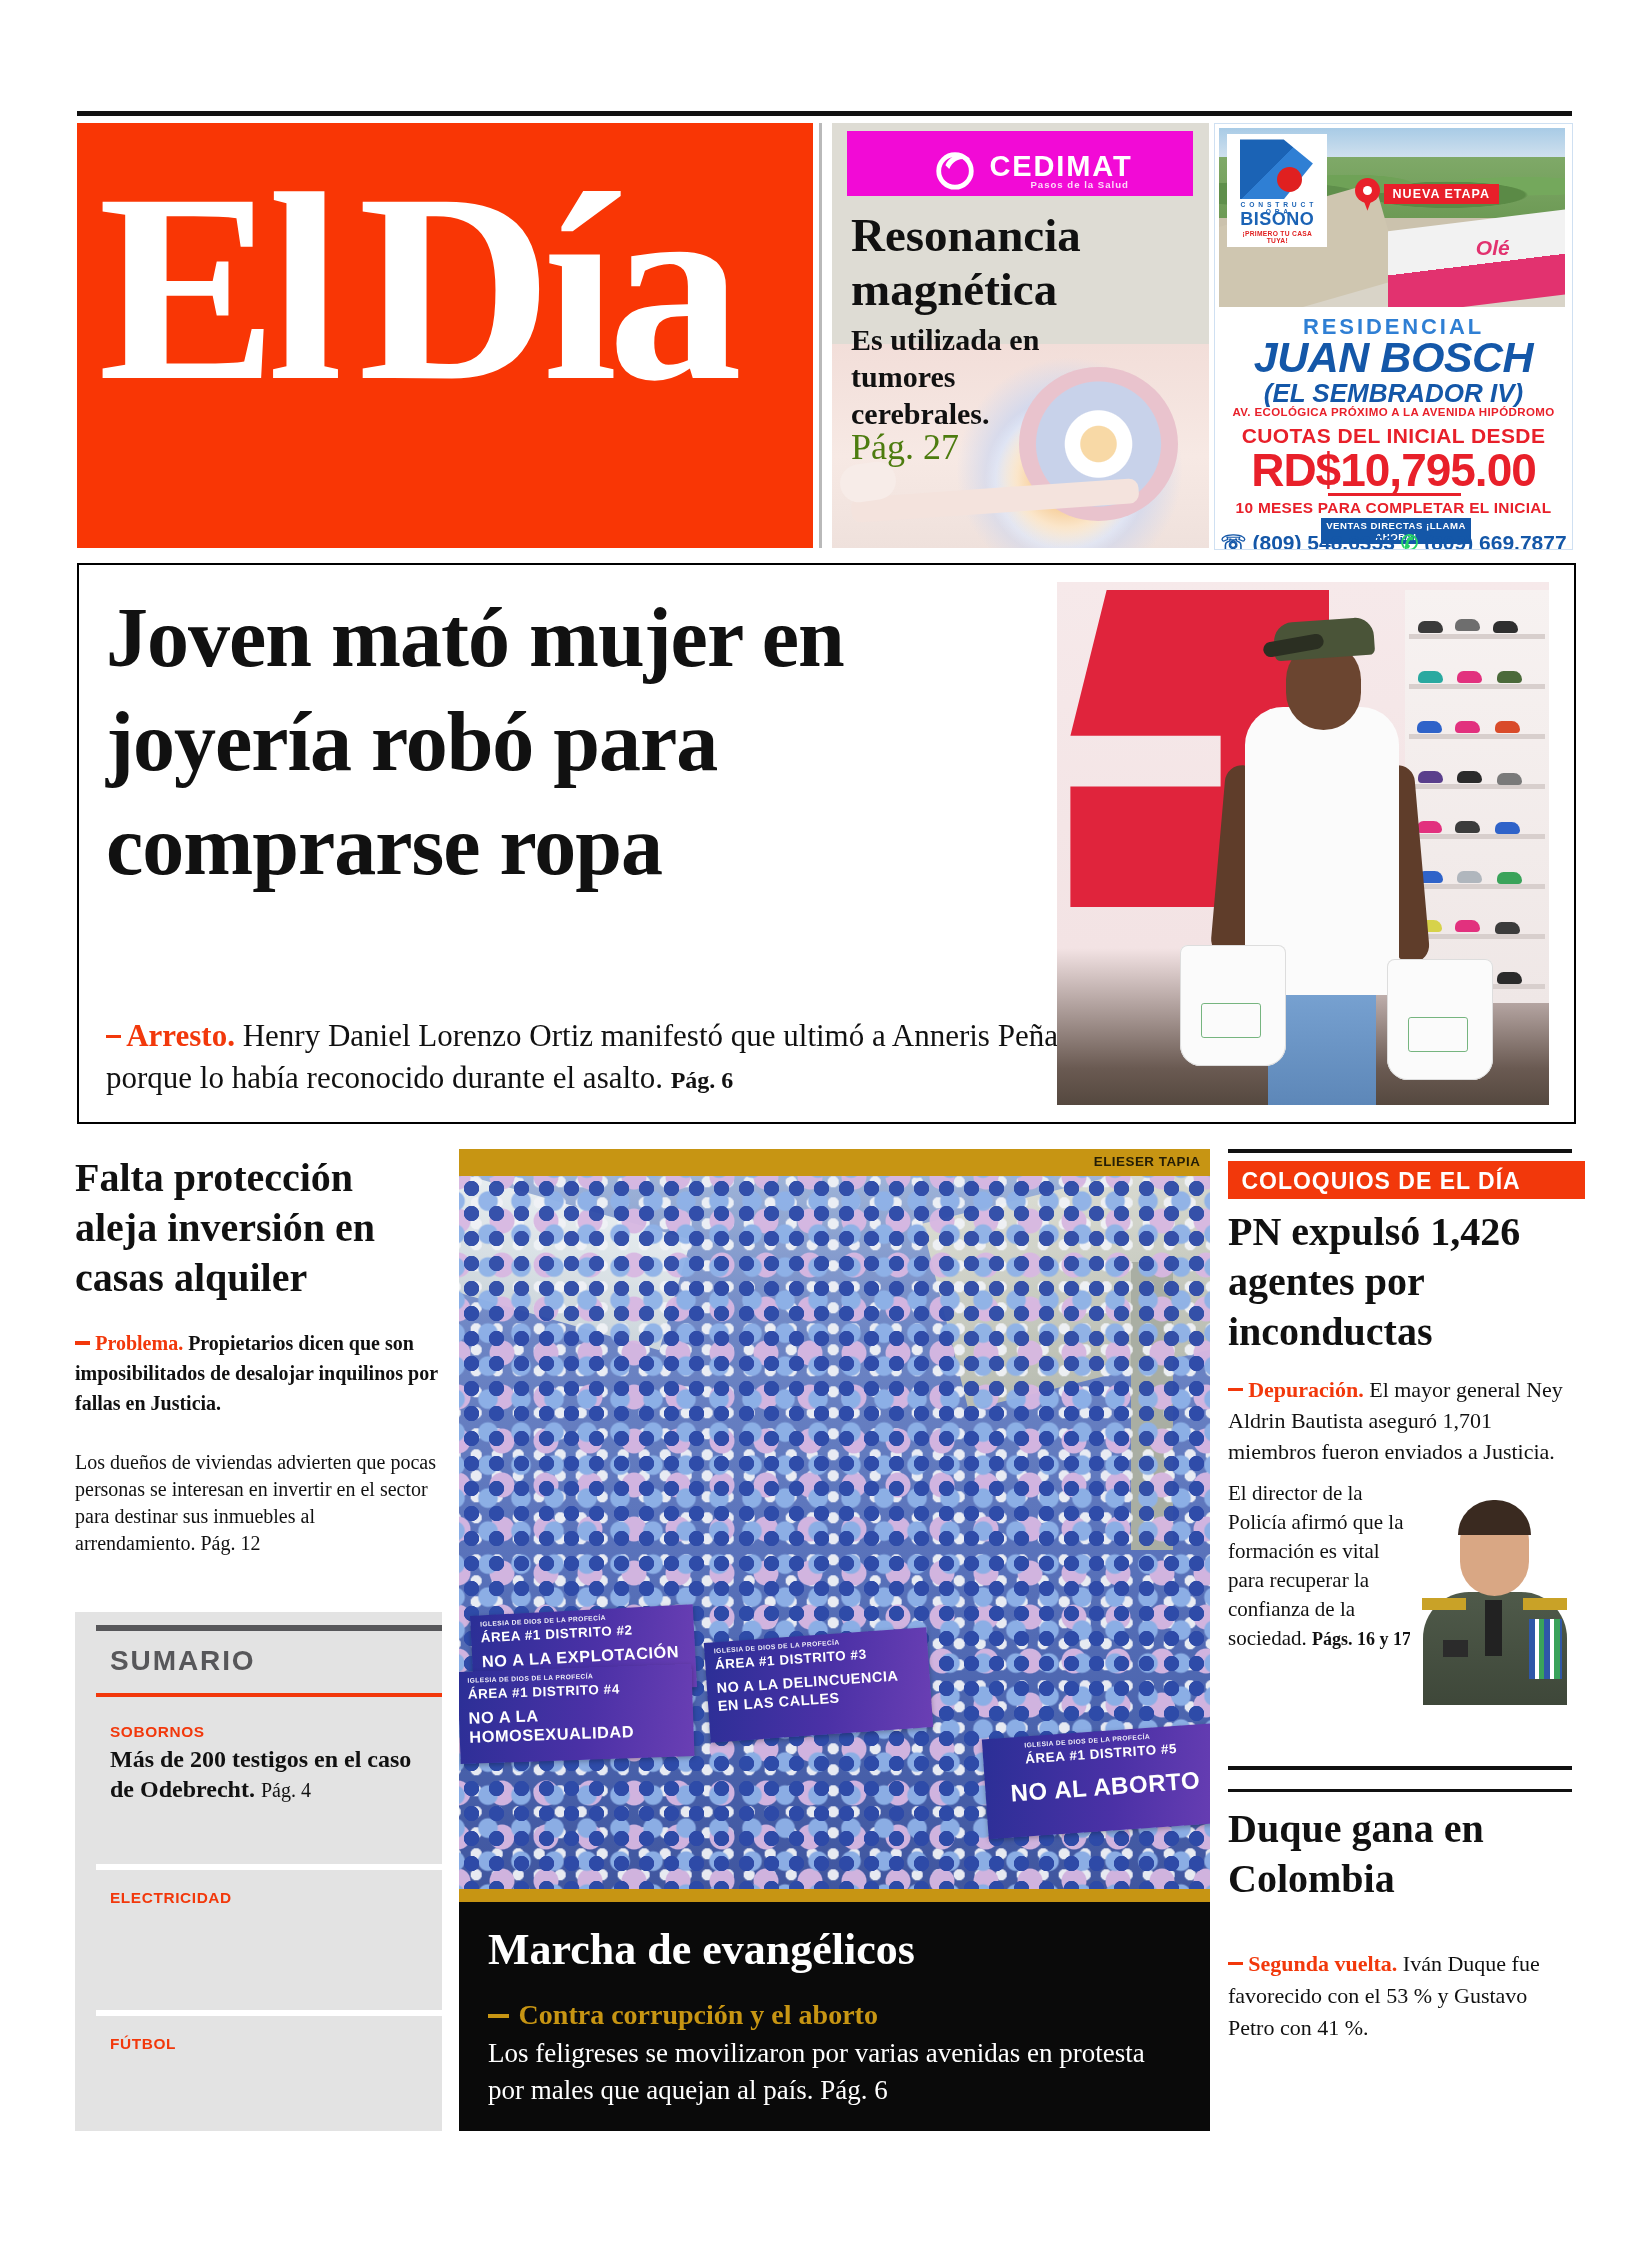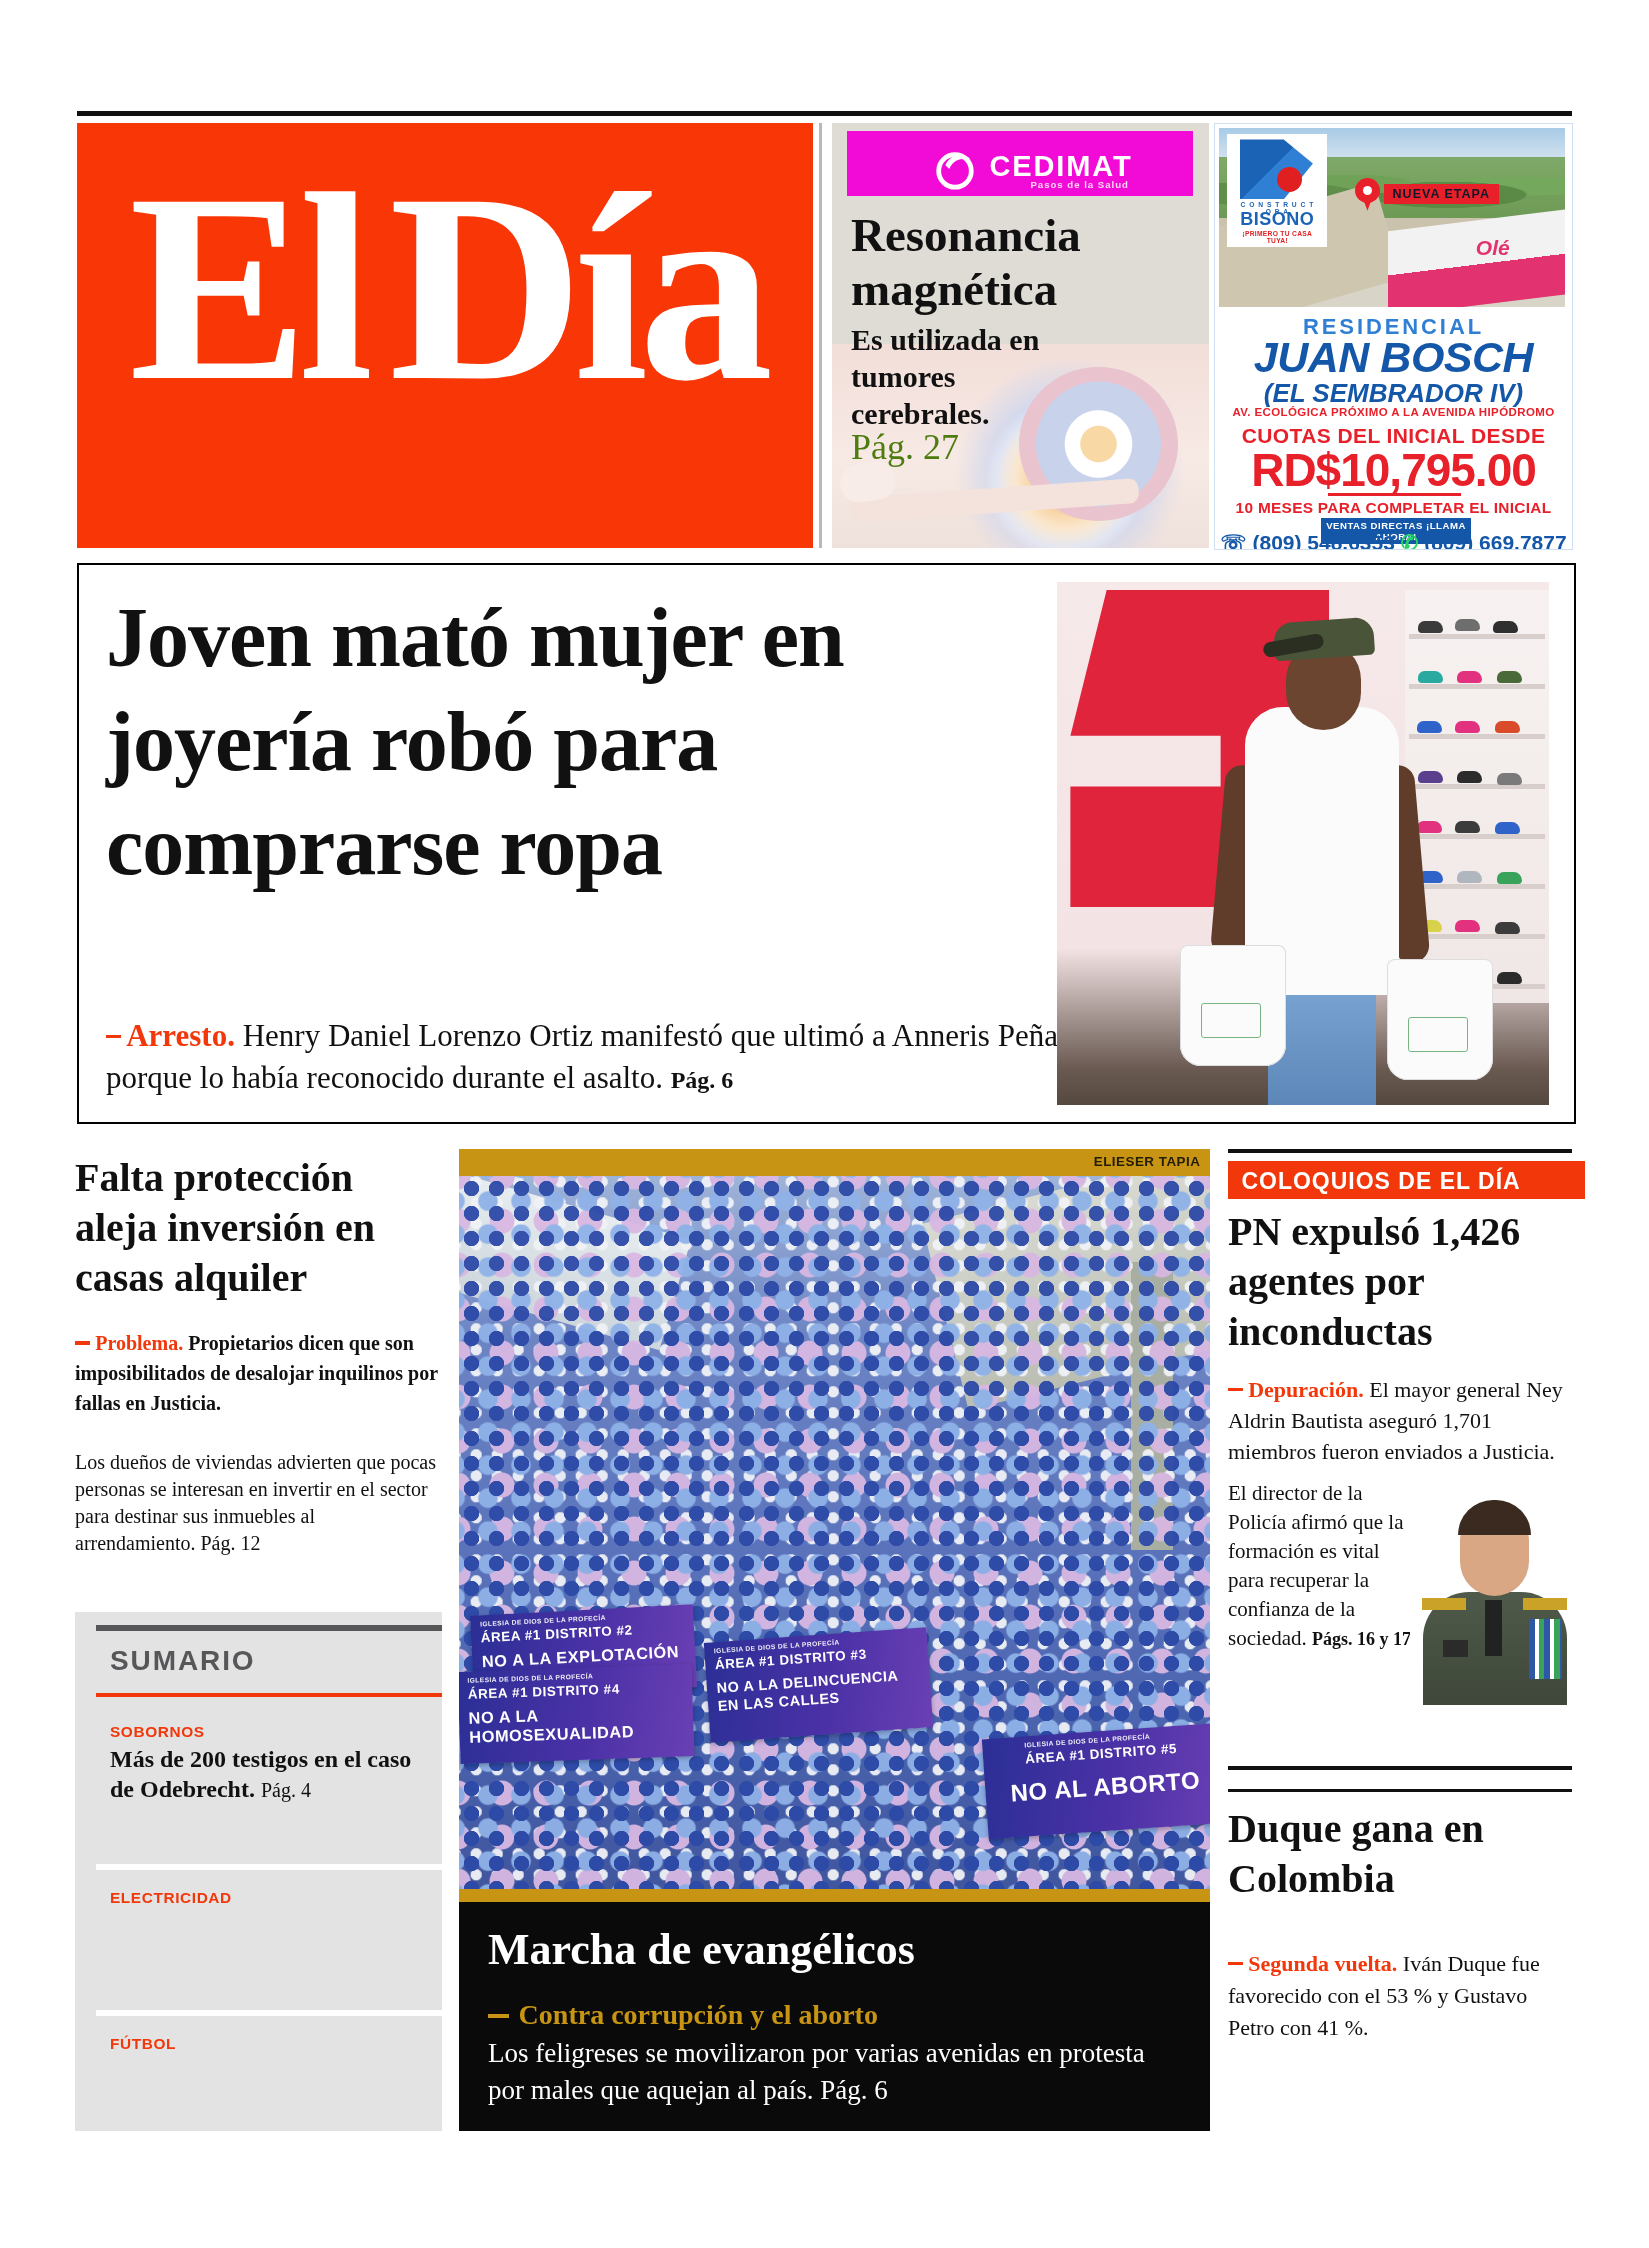--- a/index.html
+++ b/index.html
@@ -5,21 +5,21 @@
   html,body{margin:0;padding:0;background:#ffffff;}
   body{width:1650px;height:2248px;font-family:"Liberation Serif",serif;color:#000;-webkit-font-smoothing:none;}
   .page{position:relative;width:1650px;height:2248px;background:#fff;overflow:hidden;}
 
   
   #top-rule{position:absolute;left:77px;top:111px;width:1495px;height:4.8px;background:#111;}
 
   
   #masthead{position:absolute;left:77px;top:123px;width:736px;height:425px;background:#f93605;overflow:hidden;}
   #masthead-logo{position:absolute;left:21px;top:5.8px;width:711px;height:317px;color:#fff;
-      font-family:"Liberation Serif",serif;font-weight:700;font-size:269px;line-height:317px;letter-spacing:-9.6px;white-space:nowrap;margin-left:31px;}
+      font-family:"Liberation Serif",serif;font-weight:700;font-size:269px;line-height:317px;letter-spacing:-9.6px;white-space:nowrap;}
   #masthead-logo .lg-el{font-style:normal;}
   #masthead-logo .lg-d{margin-left:25px;}
   #mast-divider{position:absolute;left:819px;top:123px;width:2.9px;height:425px;background:#b9b9b9;}
 
   
   #cedimat{position:absolute;left:832px;top:123px;width:377px;height:425px;background:#dedcd4;overflow:hidden;}
   #cedimat-bar{position:absolute;left:15.4px;top:7.7px;width:346px;height:65px;background:#f20ad6;}
   #cedimat-mark{position:absolute;left:85px;top:15.4px;width:46px;height:46px;}
   #cedimat-name{position:absolute;left:142px;top:19px;color:#fff;font-family:"Liberation Sans",sans-serif;font-weight:700;font-size:29px;letter-spacing:1.9px;}
   #cedimat-tag{position:absolute;left:183px;top:48px;color:#fff;font-family:"Liberation Sans",sans-serif;font-weight:700;font-size:9.6px;letter-spacing:1px;opacity:.85;}
@@ -54,21 +54,21 @@
   #bosch-logo .b-mark{position:absolute;left:13.4px;top:5.8px;width:73px;height:60px;
       background:linear-gradient(135deg,#1b63b5 0 46%,#2f7fd4 46% 100%);clip-path:polygon(0 0,60% 0,100% 40%,60% 100%,0 100%);}
   #bosch-logo .b-dot{position:absolute;left:50px;top:33px;width:25px;height:25px;border-radius:50%;background:#e02020;}
   #bosch-logo .b-top{position:absolute;left:13.4px;top:67px;width:75px;text-align:center;color:#1b63b5;font-family:"Liberation Sans",sans-serif;font-weight:700;font-size:6.7px;letter-spacing:1px;}
   #bosch-logo .b-name{position:absolute;left:7.7px;top:75px;width:86px;text-align:center;color:#1b63b5;font-family:"Liberation Sans",sans-serif;font-weight:700;font-size:18px;letter-spacing:0.5px;}
   #bosch-logo .b-slog{position:absolute;left:5.8px;top:96px;width:90px;text-align:center;color:#e02020;font-family:"Liberation Sans",sans-serif;font-weight:700;font-size:6.7px;letter-spacing:0.3px;}
   #bosch-pin{position:absolute;left:140px;top:54px;width:25px;height:33px;}
   #bosch-pin .pin-b{position:absolute;left:0;top:0;width:25px;height:25px;border-radius:50%;background:#e8202a;}
   #bosch-pin .pin-t{position:absolute;left:6.7px;top:17.3px;width:11.5px;height:15.4px;background:#e8202a;clip-path:polygon(0 0,100% 0,50% 100%);}
   #bosch-pin .pin-h{position:absolute;left:7.7px;top:7.7px;width:9.6px;height:9.6px;border-radius:50%;background:#fff;}
-  #bosch-etapa{position:absolute;left:169px;top:60px;background:#e8202a;color:#0f172a;font-family:"Liberation Sans",sans-serif;font-weight:700;font-size:12.5px;letter-spacing:1px;padding:2.9px 8.6px;}
+  #bosch-etapa{position:absolute;left:169px;top:60px;background:#e8202a;color:#ffffff;font-family:"Liberation Sans",sans-serif;font-weight:700;font-size:12.5px;letter-spacing:1px;padding:2.9px 8.6px;}
   #bosch-resid{position:absolute;left:0;top:190px;width:357px;text-align:center;color:#2f7fd4;font-family:"Liberation Sans",sans-serif;font-weight:700;font-size:22px;letter-spacing:2.9px;}
   #bosch-title{position:absolute;left:0;top:209px;width:357px;text-align:center;color:#1457a8;font-family:"Liberation Sans",sans-serif;font-weight:700;font-size:43px;letter-spacing:-0.5px;font-style:italic;}
   #bosch-sub{position:absolute;left:0;top:254px;width:357px;text-align:center;color:#1457a8;font-family:"Liberation Sans",sans-serif;font-weight:700;font-size:26px;font-style:italic;}
   #bosch-addr{position:absolute;left:0;top:282px;width:357px;text-align:center;color:#e8202a;font-family:"Liberation Sans",sans-serif;font-weight:700;font-size:11.5px;letter-spacing:0.4px;}
   #bosch-cuotas{position:absolute;left:0;top:300px;width:357px;text-align:center;color:#e8202a;font-family:"Liberation Sans",sans-serif;font-weight:700;font-size:21px;letter-spacing:0.4px;}
   #bosch-price{position:absolute;left:0;top:319px;width:357px;text-align:center;color:#e8202a;font-family:"Liberation Sans",sans-serif;font-weight:700;font-size:46px;letter-spacing:-1px;}
   #bosch-underline{position:absolute;left:113px;top:369px;width:133px;height:2.9px;background:#e8202a;}
   #bosch-meses{position:absolute;left:0;top:375px;width:357px;text-align:center;color:#e8202a;font-family:"Liberation Sans",sans-serif;font-weight:700;font-size:15.4px;letter-spacing:0.3px;}
   #bosch-ventas{position:absolute;left:106px;top:394px;width:150px;text-align:center;background:#1457a8;color:#fff;font-family:"Liberation Sans",sans-serif;font-weight:700;font-size:9.6px;letter-spacing:0.5px;padding:1.9px 0;}
   #bosch-phones{position:absolute;left:0;top:407px;width:357px;text-align:center;color:#1457a8;font-family:"Liberation Sans",sans-serif;font-weight:700;font-size:21px;}

